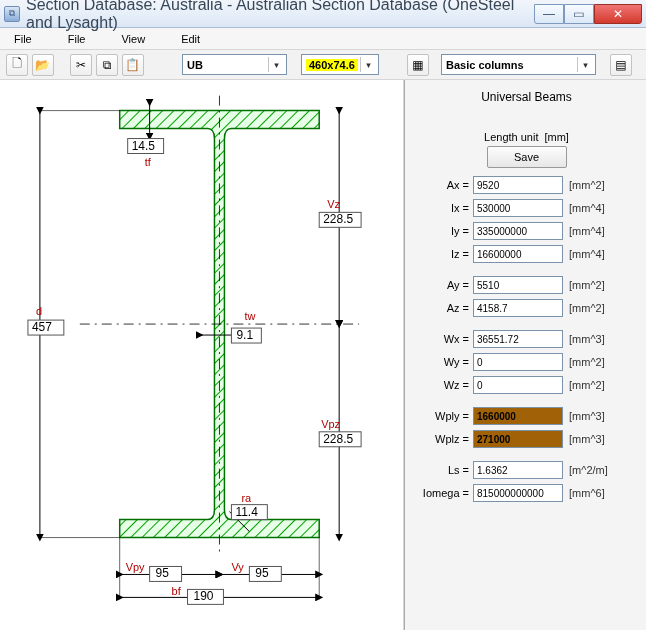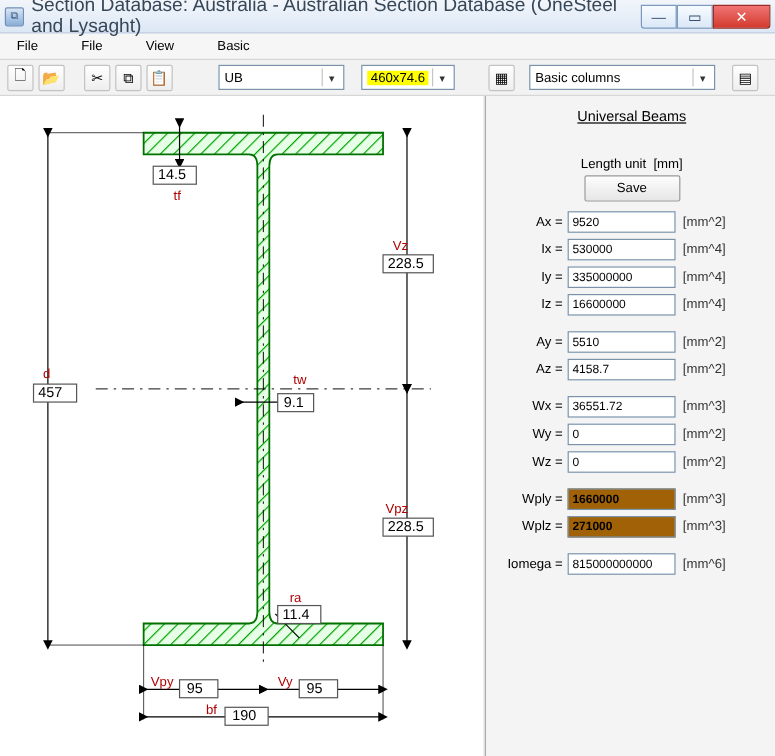--- a/index.html
+++ b/index.html
@@ -79,21 +79,21 @@
   .tsep { width: 8px; }
   .combo {
     height: 21px;
     border: 1px solid #7a93ab;
     background: #fff;
     display: flex;
     align-items: center;
     padding: 0 4px;
     position: relative;
   }
-  .combo .val { font-size: 11px; }
+  .combo .val { font-size: 11px; font-weight: bold; }
   .combo .arrow {
     position:absolute;right:2px;top:2px;
     width:16px;height:15px;
     border-left:1px solid #c5c5c5;
     display:flex;align-items:center;justify-content:center;
     font-size:9px;color:#333;
   }
   .combo.sz{ width: 105px; }
   .combo.sec{ width: 78px; }
   .combo.sec .val.hl{ background: yellow; padding:0 3px;}
@@ -126,21 +126,20 @@
   }
   .dim-box {
     font: 12px sans-serif;
     fill: #000;
   }
   
   .panel-title {
     text-align: center;
     padding: 4px 0 8px;
     font-size: 12px;
-    text-decoration: underline;
   }
   .row {
     display: flex;
     align-items: center;
     height: 22px;
     margin-bottom: 1px;
   }
   .row .lbl { width: 60px; text-align: right; padding-right: 4px; }
   .row .fld {
     width: 90px; height: 18px;
@@ -175,21 +174,21 @@
     <div class="winbtn min">—</div>
     <div class="winbtn">▭</div>
     <div class="winbtn close">✕</div>
   </div>
 </div>
 
 <div class="menubar">
   <span>File</span>
   <span>File</span>
   <span>View</span>
-  <span>Basic</span>
+  <span>Edit</span>
 </div>
 
 <div class="toolbar">
   <div class="tbtn">🗋</div>
   <div class="tbtn">📂</div>
   <div class="tsep"></div>
   <div class="tbtn">✂</div>
   <div class="tbtn">⧉</div>
   <div class="tbtn">📋</div>
   <div class="tsep" style="width:30px"></div>
@@ -350,19 +349,24 @@
         <input class="fld hl" value="1660000" style="">
         <span class="unit">[mm^3]</span>
       </div>
     <div class="row">
         <span class="lbl">Wplz =</span>
         <input class="fld hl" value="271000" style="">
         <span class="unit">[mm^3]</span>
       </div>
     <div class="gap8"></div>
     <div class="row">
+        <span class="lbl">Ls =</span>
+        <input class="fld" value="1.6362" style="">
+        <span class="unit">[m^2/m]</span>
+      </div>
+    <div class="row">
         <span class="lbl">Iomega =</span>
         <input class="fld" value="815000000000" style="">
         <span class="unit">[mm^6]</span>
       </div>
   </div>
 
 </div>
 
 </body></html>

